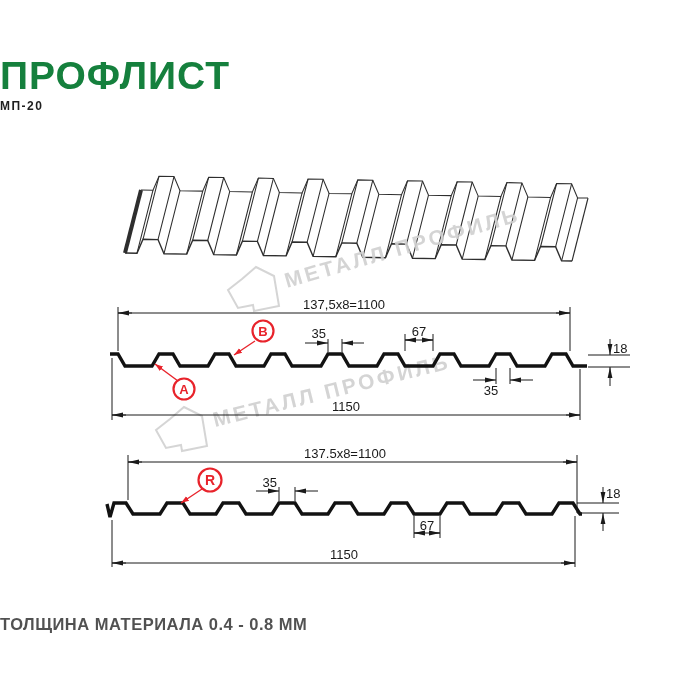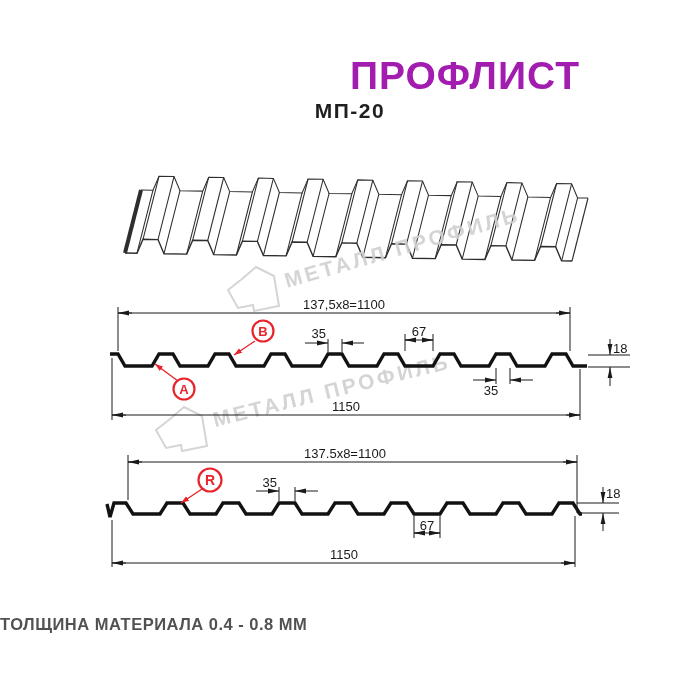--- a/index.html
+++ b/index.html
@@ -1,21 +1,21 @@
 <!DOCTYPE html>
 <html><head>
 <meta charset="utf-8">
 <style>
   html,body{margin:0;padding:0;background:#ffffff;}
   body{width:700px;height:700px;position:relative;overflow:hidden;
        font-family:"Liberation Sans",sans-serif;}
-  .title{position:absolute;top:54px;left:0;width:580px;text-align:right;
-         font-size:39px;font-weight:bold;color:#a21caf;letter-spacing:1px;}
-  .subtitle{position:absolute;top:99px;left:0;width:700px;text-align:center;
-         font-size:21px;font-weight:bold;color:#1f1f1f;letter-spacing:1.5px;}
+  .title{position:absolute;top:54px;left:0;width:580px;text-align:left;
+         font-size:39px;font-weight:bold;color:#15803d;letter-spacing:1px;}
+  .subtitle{position:absolute;top:99px;left:0;width:700px;text-align:left;
+         font-size:12px;font-weight:bold;color:#1f1f1f;letter-spacing:1.5px;}
   .caption{position:absolute;top:615px;left:0;width:700px;text-align:left;
          font-size:16.5px;font-weight:bold;color:#3a3a3a;letter-spacing:0.5px;opacity:.88;}
   svg.drawing{position:absolute;top:0;left:0;}
   .thin{stroke:#1a1a1a;stroke-width:1;fill:none;}
   .thick{stroke:#121212;stroke-width:3.4;fill:none;}
   .dtext{font-size:13px;fill:#1a1a1a;}
   .red-ln{stroke:#e8232b;stroke-width:1.4;fill:none;}
   .red-circ{stroke:#e8232b;stroke-width:2.2;fill:#ffffff;}
   .red-txt{fill:#e8232b;font-weight:bold;font-size:13px;text-anchor:middle;}
   .wm-txt{fill:#d0d0d0;font-weight:bold;font-size:21px;letter-spacing:3px;opacity:.9;}

